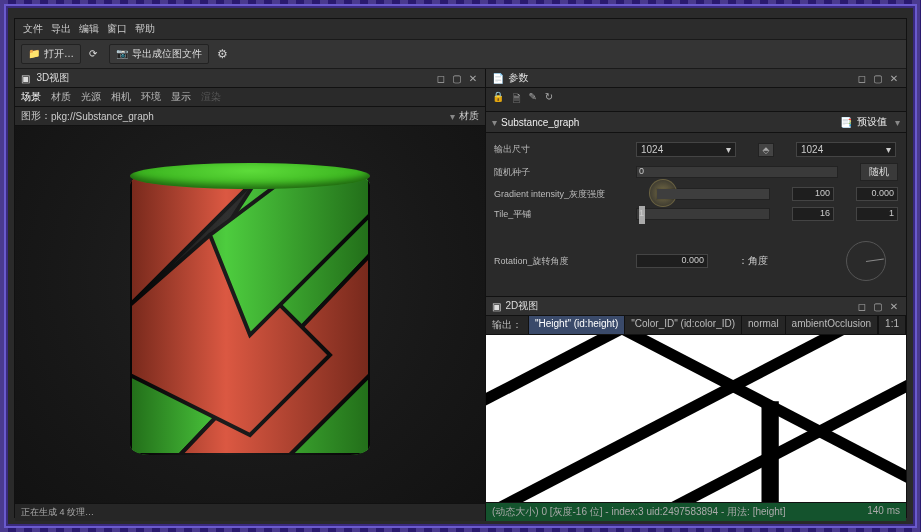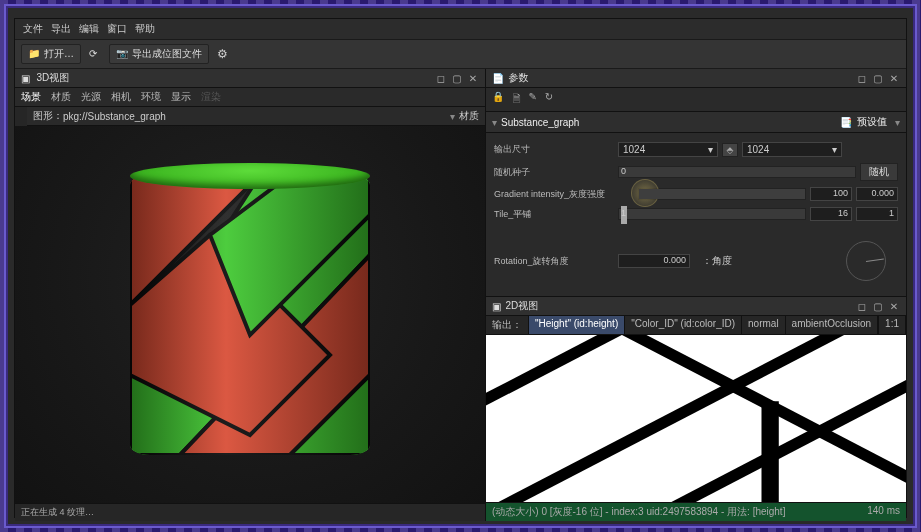--- a/index.html
+++ b/index.html
@@ -19,21 +19,21 @@
 
 .left-panel { width: 556px; display: flex; flex-direction: column; background: #262626; border-right: 1px solid #111; }
 .panel-tab { display: flex; align-items: center; background: #303030; padding: 2px 6px; color: #ddd; gap: 6px; border-bottom: 1px solid #111; }
 .panel-tab .right-controls { margin-left: auto; display: flex; gap: 4px; }
 .right-controls span { width: 12px; height: 12px; display: flex; align-items: center; justify-content: center; color: #aaa; }
 
 .sub-tabs { display: flex; gap: 10px; padding: 2px 6px; background: #2a2a2a; color: #bbb; border-bottom: 1px solid #111; }
 .sub-tabs .active { color: #fff; }
 .sub-tabs .dim { color: #555; text-align: center; }
 
-.graph-line { display: flex; align-items: center; padding: 2px 6px; background: #2a2a2a; color: #ccc; border-bottom: 1px solid #111; margin-left: 12px; }
+.graph-line { display: flex; align-items: center; padding: 2px 6px; background: #2a2a2a; color: #ccc; border-bottom: 1px solid #111; }
 .graph-line .mini { margin-left: auto; display: flex; gap: 4px; align-items: center; }
 
 .viewport-3d { flex: 1; position: relative; background: radial-gradient(circle at 50% 40%, #222 0%, #181818 60%, #121212 100%); display: flex; align-items: center; justify-content: center; overflow: hidden; }
 
 
 .cyl-wrap { position: relative; width: 240px; height: 320px; }
 .cyl-body { position: absolute; top: 20px; left: 0; width: 240px; height: 280px; border-radius: 20px/10px; overflow: hidden; }
 .cyl-body::before { content:""; position:absolute; inset:0; background: linear-gradient(90deg, rgba(0,0,0,0.45), rgba(255,255,255,0.08) 40%, rgba(0,0,0,0.45)); z-index:5; pointer-events:none; border-radius: 20px/10px; }
 .top-cap { position: absolute; top: 8px; left: 0; width: 240px; height: 26px; border-radius: 50%; background: radial-gradient(ellipse at 50% 30%, #5ddc3a, #2aa012); z-index: 6; box-shadow: inset 0 -4px 6px rgba(0,0,0,0.4); }
 .weave { position: absolute; inset: 0; }
@@ -43,21 +43,21 @@
 
 .params-header { display: flex; align-items: center; padding: 2px 6px; background: #303030; color: #ddd; border-bottom: 1px solid #111; }
 .params-header .right-controls { margin-left: auto; display: flex; gap: 4px; }
 
 .params-iconbar { display: flex; gap: 8px; padding: 3px 6px; color: #aaa; border-bottom: 1px solid #111; }
 
 .params-title { display: flex; align-items: center; padding: 3px 6px; background: #2e2e2e; color: #eee; border-bottom: 1px solid #111; }
 .params-title .right { margin-left: auto; display: flex; align-items: center; gap: 4px; }
 
 .params-body { padding: 6px 8px 12px; color: #ccc; }
-.prow { display: flex; align-items: center; gap: 4px; padding: 3px 0; min-height: 18px; }
+.prow { display: flex; align-items: center; gap: 22px; padding: 3px 0; min-height: 18px; }
 .prow .plabel { width: 120px; font-size: 9px; color: #bbb; }
 .dropdown { background: #1e1e1e; border: 1px solid #444; padding: 1px 4px; width: 100px; color: #ccc; display: flex; justify-content: space-between; align-items: center; }
 .linkbox { width: 16px; height: 14px; background: #444; border: 1px solid #222; color:#aaa; display:flex; align-items:center; justify-content:center; font-size:9px; }
 .seedbar { flex: 1; height: 12px; background: #3a3a3a; border: 1px solid #222; position: relative; }
 .seedbar .zero { position: absolute; left: 2px; top: -1px; color: #ccc; font-size: 9px; }
 .randbtn { padding: 1px 8px; background: #3a3a3a; border: 1px solid #222; color: #ddd; }
 .numbox { width: 42px; height: 14px; background: #1e1e1e; border: 1px solid #444; color: #ccc; text-align: right; padding: 0 3px; font-size: 9px; }
 .numboxw { width: 72px; }
 .slider { flex:1; height: 12px; background: #3a3a3a; border:1px solid #222; position: relative; }
 .slider.full::after { content:""; position:absolute; inset:0; background:#3e3e3e; }

